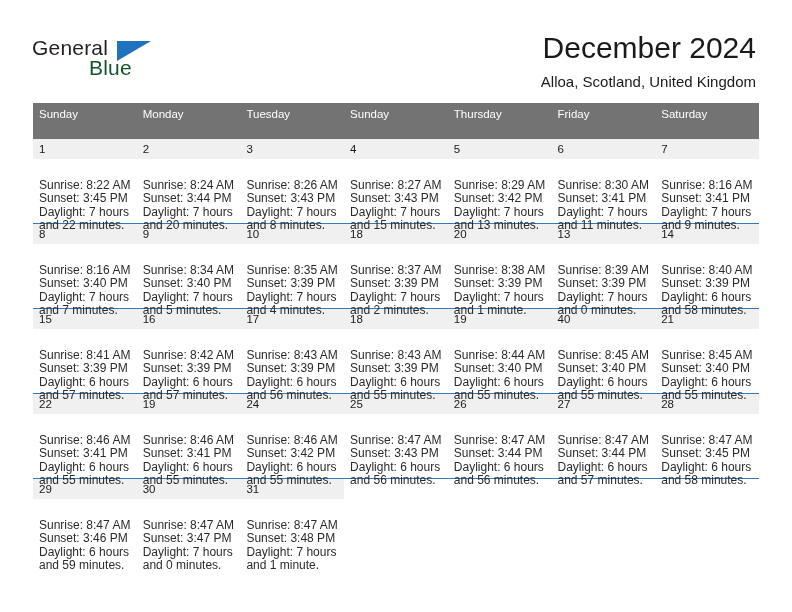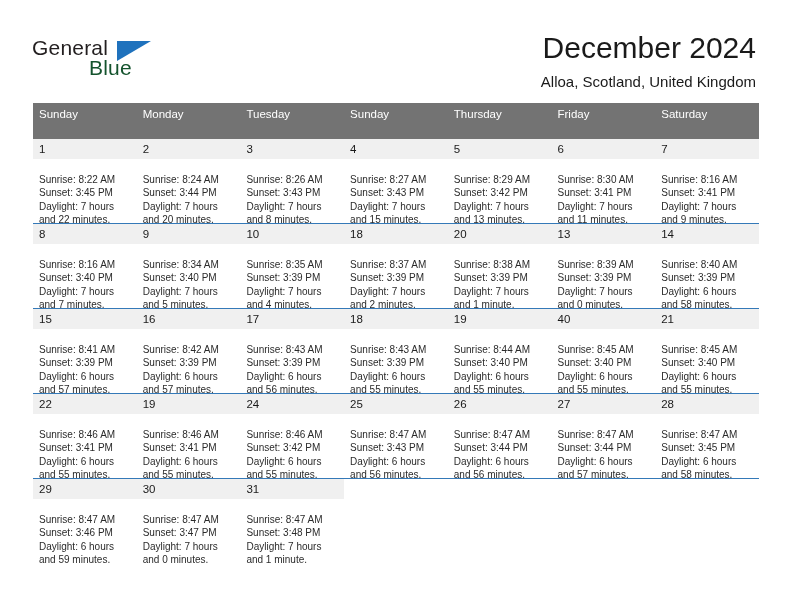--- a/index.html
+++ b/index.html
@@ -131,22 +131,22 @@
     padding: 4px 0 4px 6px;
     line-height: 12px;
     height: 12px;
     box-sizing: content-box;
   }
   .daynum.blank {
     background: #ffffff;
     color: transparent;
   }
   .details {
-    padding: 14px 6px 0 6px;
-    font-size: 10px;
+    padding: 20px 6px 0 6px;
+    font-size: 12px;
     line-height: 13.4px;
     color: #2b2b2b;
   }
   .details div {
     white-space: nowrap;
   }
 </style>
 </head>
 <body>
 

